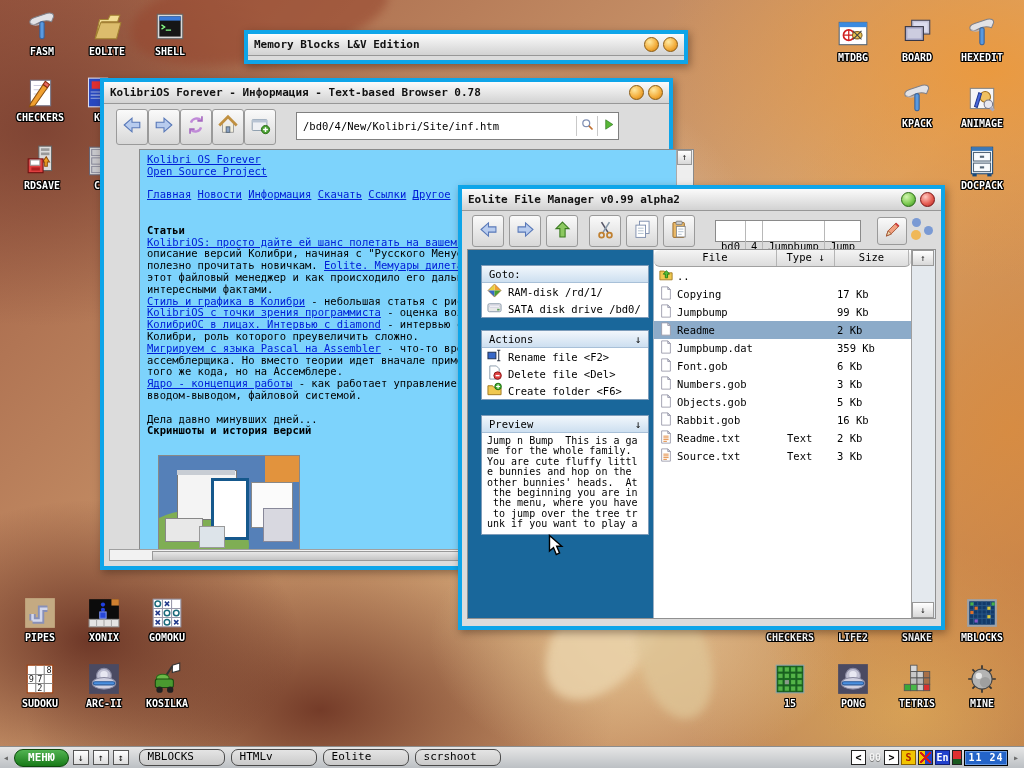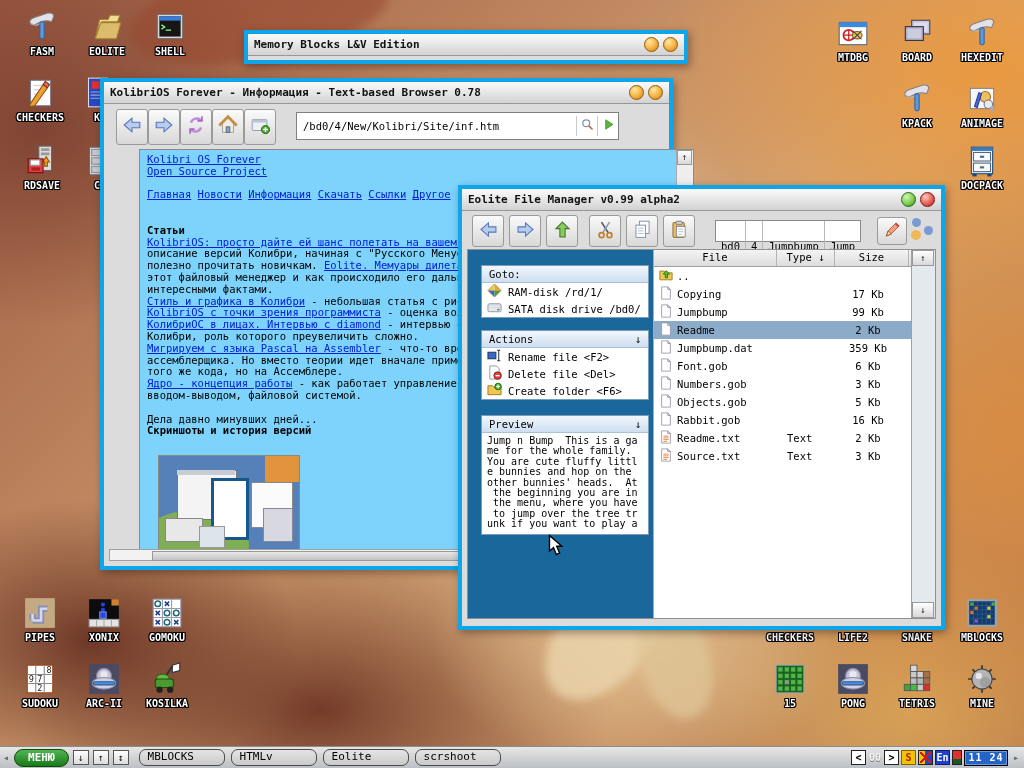--- a/index.html
+++ b/index.html
@@ -80,28 +80,28 @@
   .panel-head{height:16px;background:linear-gradient(#f2f7fc,#cddff0);border-bottom:1px solid #a8c0d8;
     font:10.5px/16px "DejaVu Sans Mono",monospace;color:#000;padding:0 7px;display:flex;}
   .panel-head .ph-label{flex:1;}
   .panel-item{height:17px;display:flex;align-items:center;gap:6px;padding:0 5px;
     font:10.5px "DejaVu Sans Mono",monospace;color:#000;cursor:pointer;}
   .panel-item svg{width:15px;height:15px;flex:none;}
   #preview-text{padding:3px 4px 4px 5px;}
   .pline{font:10px/10.4px "DejaVu Sans Mono",monospace;color:#000;white-space:pre;}
   
   #eo-list{position:absolute;left:185px;top:0;right:24px;height:100%;background:#fff;border-left:1px solid #9ab0c4;}
-  #eo-cols{display:flex;height:16px;background:linear-gradient(#f4f4f4,#dcdcdc);border-bottom:1px solid #a0a0a0;}
+  #eo-cols{display:flex;height:16px;background:linear-gradient(#f4f4f4,#dcdcdc);border-bottom:1px solid #a0a0a0;border-radius:6px;}
   .colh{font:10.5px/15px "DejaVu Sans Mono",monospace;text-align:center;color:#000;border-right:1px solid #b4b4b4;box-sizing:border-box;}
   .frow{height:18px;display:flex;align-items:center;cursor:pointer;}
   .frow.selected{background:#8cabc9;}
   .frow svg{width:14px;height:14px;margin:0 4px 0 5px;flex:none;}
   .fname{flex:1;font:10.5px "DejaVu Sans Mono",monospace;color:#000;white-space:nowrap;overflow:hidden;}
   .ftype{width:58px;font:10.5px "DejaVu Sans Mono",monospace;color:#000;padding-left:8px;box-sizing:border-box;}
-  .fsize{width:74px;font:10.5px "DejaVu Sans Mono",monospace;color:#000;text-align:center;padding-right:12px;box-sizing:border-box;}
+  .fsize{width:74px;font:10.5px "DejaVu Sans Mono",monospace;color:#000;text-align:left;padding-right:12px;box-sizing:border-box;}
   #eo-scroll{position:absolute;right:0;top:0;width:24px;height:100%;background:#e4e9ee;border-left:1px solid #a0a0a0;box-sizing:border-box;}
   #eo-scroll .sc-btn{width:22px;height:16px;line-height:14px;}
   #eo-sb-down{position:absolute;bottom:0;}
   
   #taskbar{position:absolute;left:0;bottom:0;width:100%;height:21px;z-index:10;
     background:linear-gradient(#e6e6e6,#bcc0c4);border-top:1px solid #8c8c8c;display:flex;align-items:center;}
   #tb-left-arrow,#tb-right-arrow{font:10px "DejaVu Sans Mono",monospace;color:#6a6a6a;padding:0 3px;}
   #menu-btn{height:16px;padding:0 13px;margin-left:2px;border-radius:9px;border:1px solid #0c4a0c;
     background:linear-gradient(#52b452,#187a18);color:#fff;font:bold 11px/15px "DejaVu Sans Mono",monospace;cursor:pointer;}
   .winbtn{width:16px;height:15px;margin-left:4px;background:linear-gradient(#fff,#dcdcdc);border:1px solid #555;

